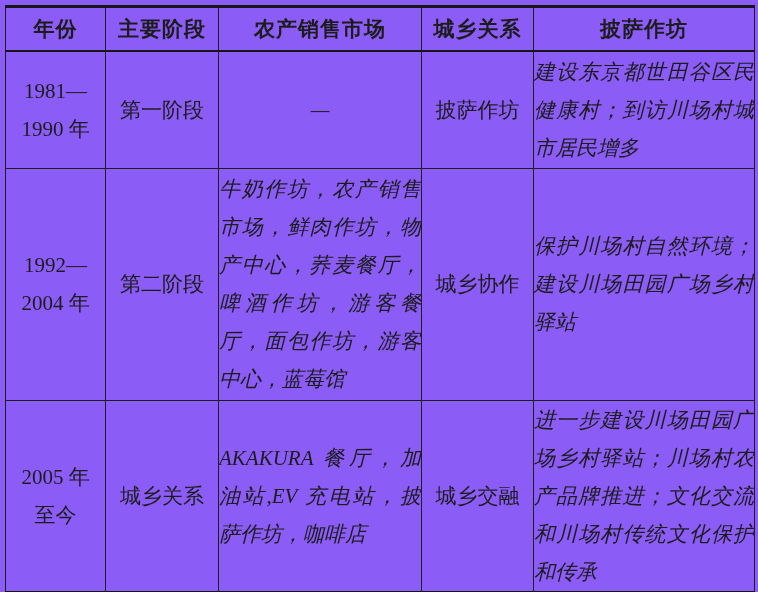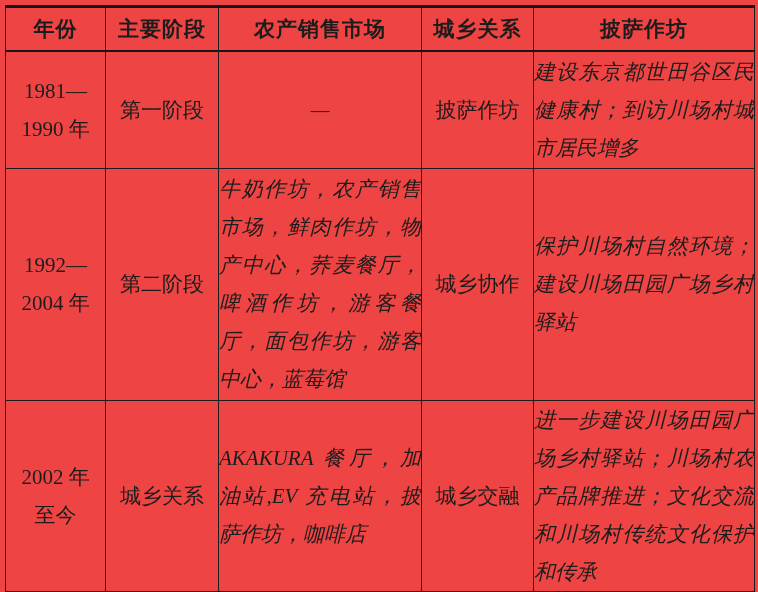--- a/index.html
+++ b/index.html
@@ -1,20 +1,20 @@
 <!DOCTYPE html>
 <html><head>
 <meta charset="utf-8">
 <style>
   html, body { margin: 0; padding: 0; }
   .page {
     position: relative;
     width: 758px;
     height: 592px;
-    background: #ef4444;
+    background: #8b5cf6;
     font-family: "Liberation Serif", "DejaVu Serif", serif;
     color: #1c1c1c;
     overflow: hidden;
   }
   table.dev-table {
     position: absolute;
     left: 5px;
     top: 5px;
     width: 749px;
     height: 580px;
@@ -94,21 +94,21 @@
       </tr>
       <tr class="r2">
         <td class="c-year">1992—
 2004 年</td>
         <td class="c-stage">第二阶段</td>
         <td class="c-fac">牛奶作坊，农产销售市场，鲜肉作坊，物产中心，荞麦餐厅，啤酒作坊，游客餐厅，面包作坊，游客中心，蓝莓馆</td>
         <td class="c-rel">城乡协作</td>
         <td class="c-res">保护川场村自然环境；建设川场田园广场乡村驿站</td>
       </tr>
       <tr class="r3">
-        <td class="c-year">2002 年
+        <td class="c-year">2005 年
 至今</td>
         <td class="c-stage">城乡关系</td>
         <td class="c-fac">AKAKURA 餐厅，加油站,EV 充电站，披萨作坊，咖啡店</td>
         <td class="c-rel">城乡交融</td>
         <td class="c-res">进一步建设川场田园广场乡村驿站；川场村农产品牌推进；文化交流和川场村传统文化保护和传承</td>
       </tr>
     </tbody>
   </table>
 </div>
 

